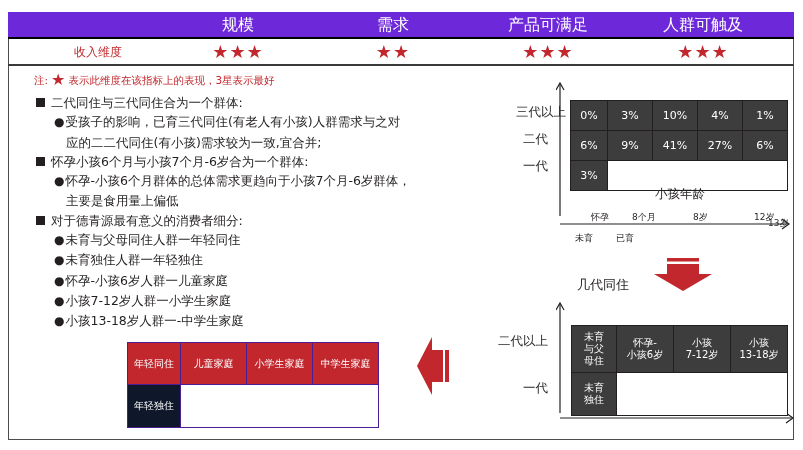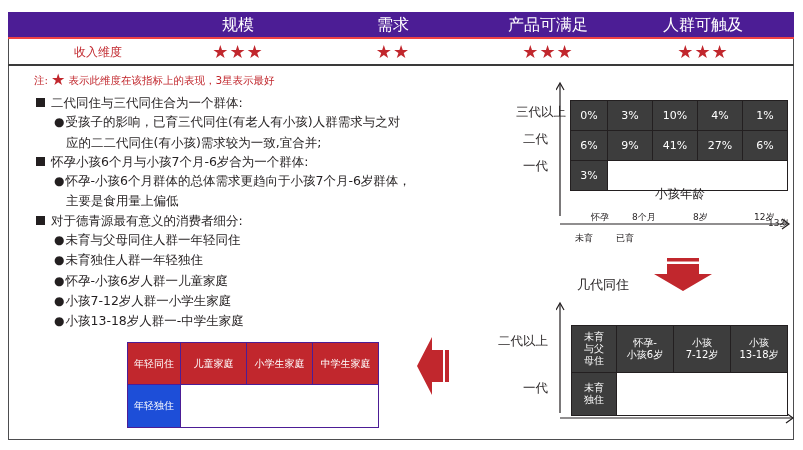--- a/index.html
+++ b/index.html
@@ -1,37 +1,37 @@
 <!DOCTYPE html>
 <html><head>
 <meta charset="utf-8">
 <style>
   html, body { margin:0; padding:0; background:#ffffff; }
   body { width:803px; height:450px; position:relative; overflow:hidden;
          font-family:"DejaVu Sans", "Liberation Sans", sans-serif; color:#231f20; }
   .abs { position:absolute; }
   .frame { left:8px; top:12px; width:786px; height:428px; border:1.5px solid #4d4d4f; box-sizing:border-box; }
-  .hdr { left:8px; top:12px; width:786px; height:27px; background:#4c1d95; border-bottom:2px solid #ef4444; box-sizing:border-box; }
+  .hdr { left:8px; top:12px; width:786px; height:27px; background:#6d28d9; border-bottom:2px solid #000000; box-sizing:border-box; }
   .hdr-cell { position:absolute; top:0; height:25px; line-height:25px; color:#fff; font-size:16px; text-align:center; }
   .stars-row { left:8px; top:39px; width:786px; height:27px; border-bottom:2px solid #3a3a3a; box-sizing:border-box; }
   .row-label { position:absolute; top:0; height:25px; line-height:26px; color:#c1272d; font-size:12px; text-align:center; }
   .stars { position:absolute; top:0; height:25px; line-height:26px; color:#c1272d; font-size:18px; text-align:center; letter-spacing:1px; }
   .note { left:34px; top:72px; font-size:10.5px; color:#c1272d; line-height:16px; }
   .note .star { font-size:16px; vertical-align:-1px; margin:0 3px; }
   .bullets { left:36px; top:93px; font-size:12.5px; line-height:19.3px; color:#231f20; }
   .sq { display:inline-block; width:9px; height:9px; background:#231f20; margin-right:6px; vertical-align:0px; }
   .l1 { white-space:nowrap; }
   .l2 { white-space:nowrap; padding-left:18px; }
   .l2c { white-space:nowrap; padding-left:30px; }
   .dot { font-size:12px; margin-right:1px; }
   
   .seg-table { left:127px; top:342px; border-collapse:collapse; font-size:10px; }
   .seg-table td { border:1px solid #4c1d95; text-align:center; }
   .red-cell { background:#c1272d; color:#fff; height:39px; }
-  .dark-cell { background:#1d4ed8; color:#fff; height:40px; }
+  .dark-cell { background:#0f172a; color:#fff; height:40px; }
   .grid1 { left:570px; top:100px; border-collapse:collapse; font-size:11px; }
   .grid1 td { border:1px solid #231f20; text-align:center; height:27px; color:#fff; background:#3d3d3d; }
   .grid1 td.empty { background:#fff; }
   .grid2 { left:571px; top:325px; border-collapse:collapse; font-size:10px; line-height:12px; }
   .grid2 td { border:1px solid #231f20; text-align:center; color:#fff; background:#3d3d3d; }
   .grid2 td.empty { background:#fff; }
   .ylab { font-size:12.5px; text-align:right; width:70px; color:#231f20; }
   .tick { font-size:9px; color:#231f20; white-space:nowrap; }
 </style>
 </head>

